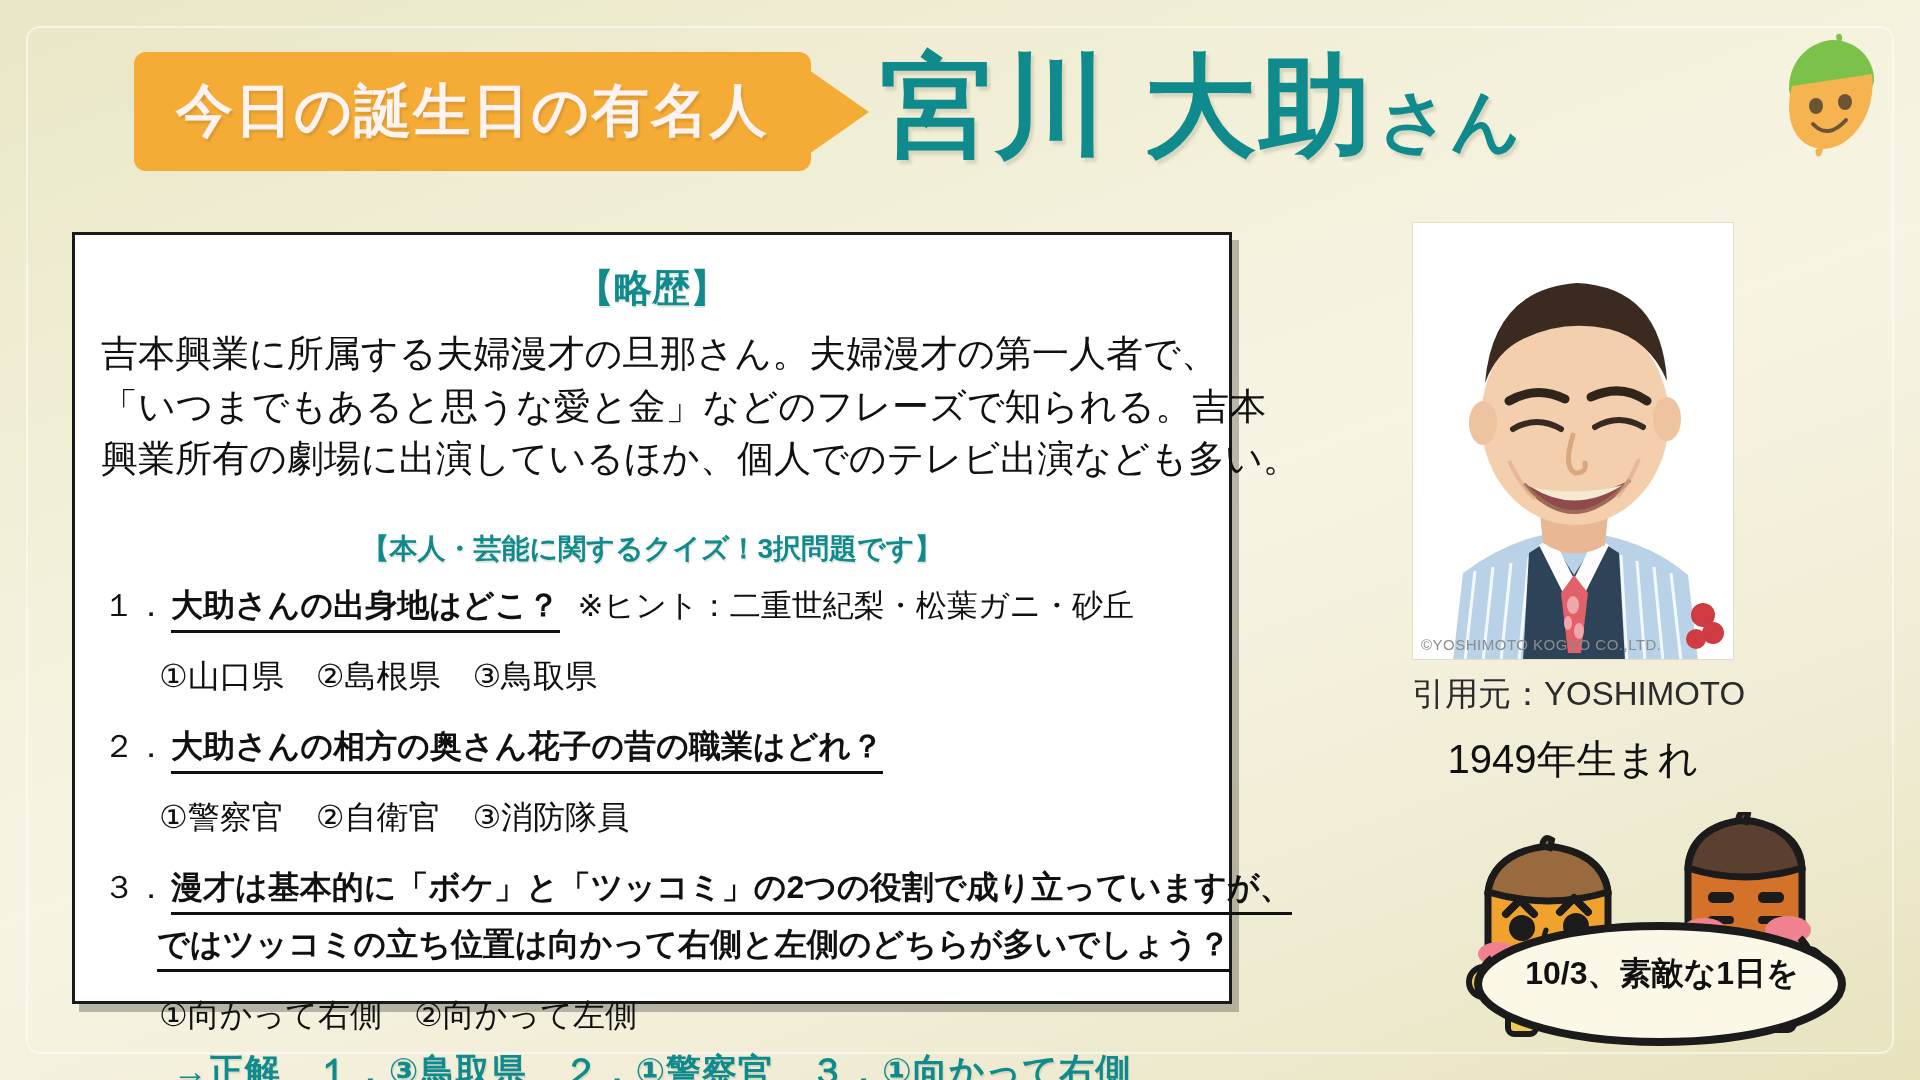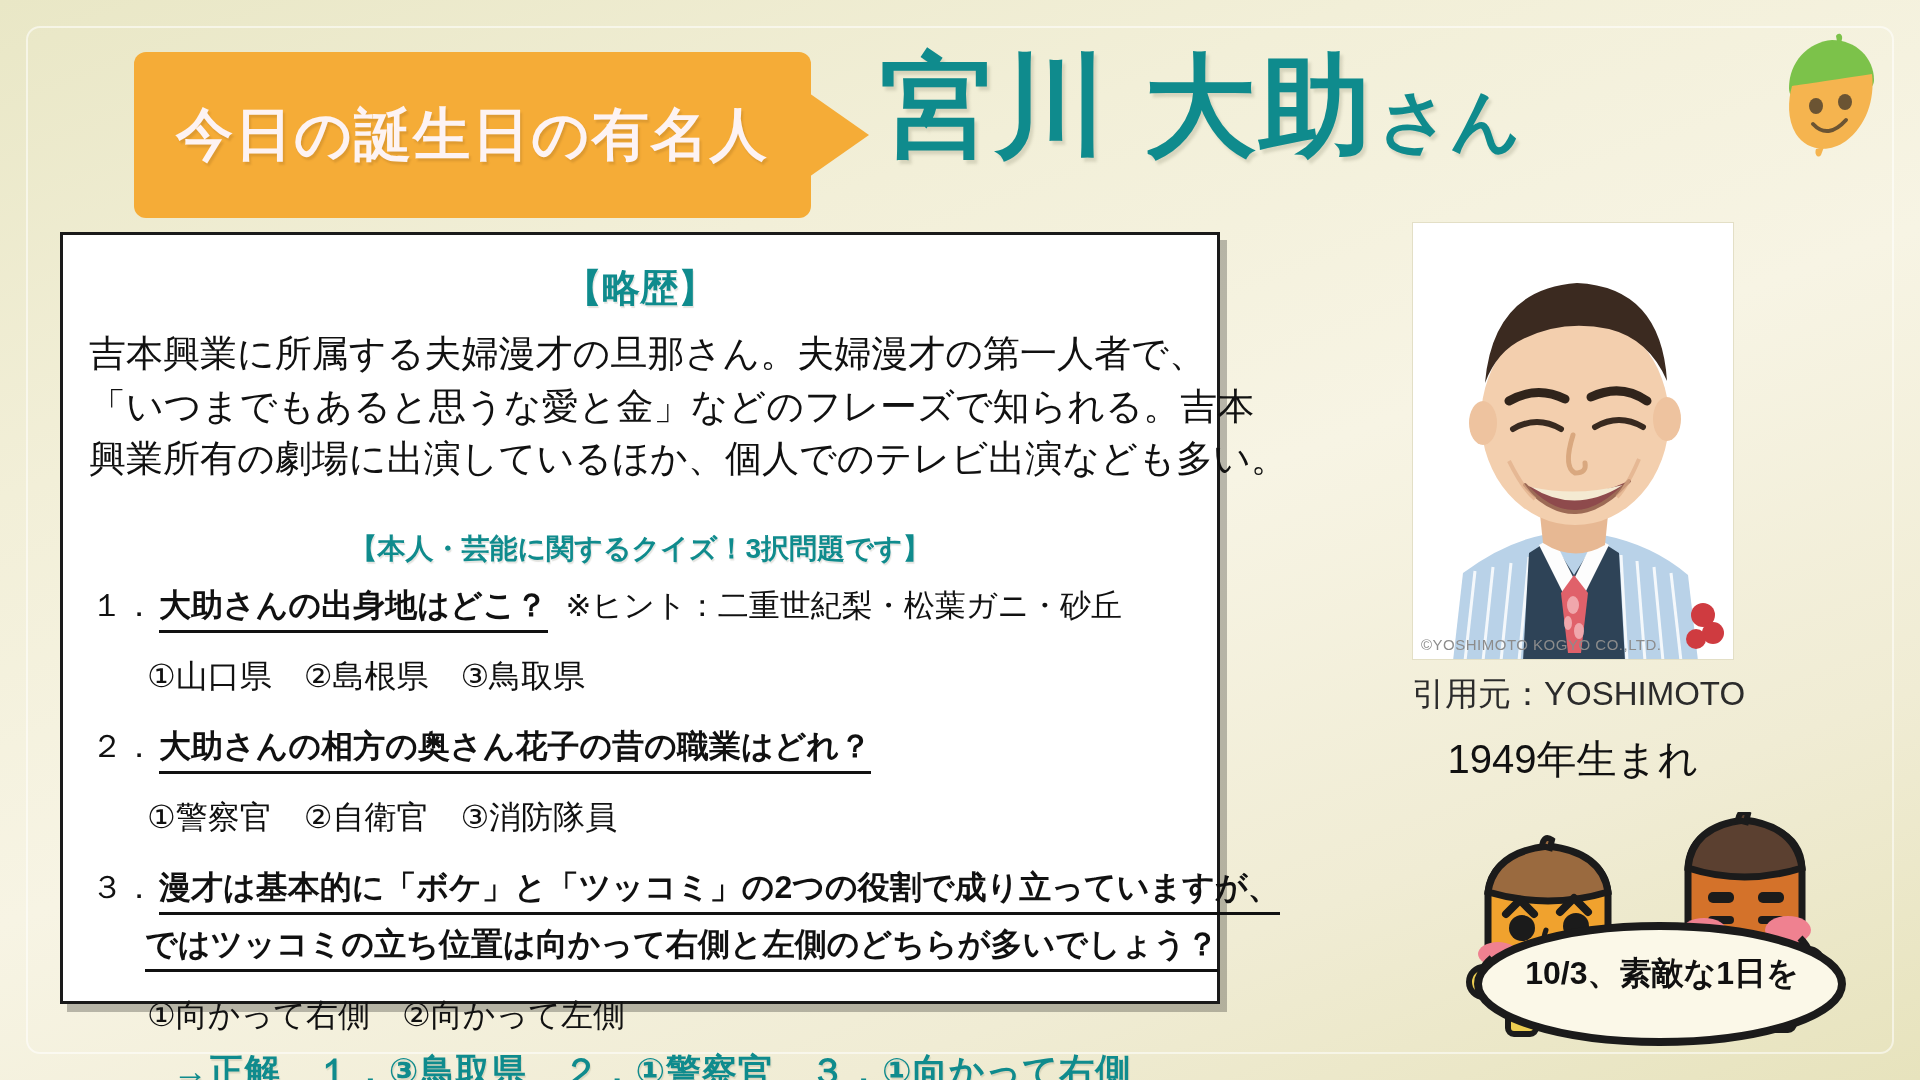--- a/index.html
+++ b/index.html
@@ -29,21 +29,21 @@
   
   .header {
     position: absolute;
     left: 0; top: 0;
     width: 1920px; height: 215px;
   }
 
   .ribbon {
     position: absolute;
     left: 134px; top: 52px;
-    height: 166px;
+    height: 119px;
     min-width: 600px;
     background: #f5ac37;
     border-radius: 12px;
     display: flex;
     align-items: center;
     justify-content: flex-start;
     padding: 8px 42px;
   }
   .ribbon-label {
     color: #fdf3f3;
@@ -86,21 +86,21 @@
 
   .acorn-logo {
     position: absolute;
     right: 36px; top: 30px;
     width: 104px; height: 128px;
   }
 
   
   .card {
     position: absolute;
-    left: 60px; top: 232px;
+    left: 72px; top: 232px;
     width: 1160px; height: 772px;
     background: #ffffff;
     border: 3px solid #1a1a1a;
     box-shadow: 7px 8px 0 rgba(40,40,35,0.30);
   }
   .card::before {
     content: "";
     position: absolute;
     left: 4px; top: 4px; right: 4px; bottom: 4px;
     border: 2px dotted rgba(0,0,0,0.0);

